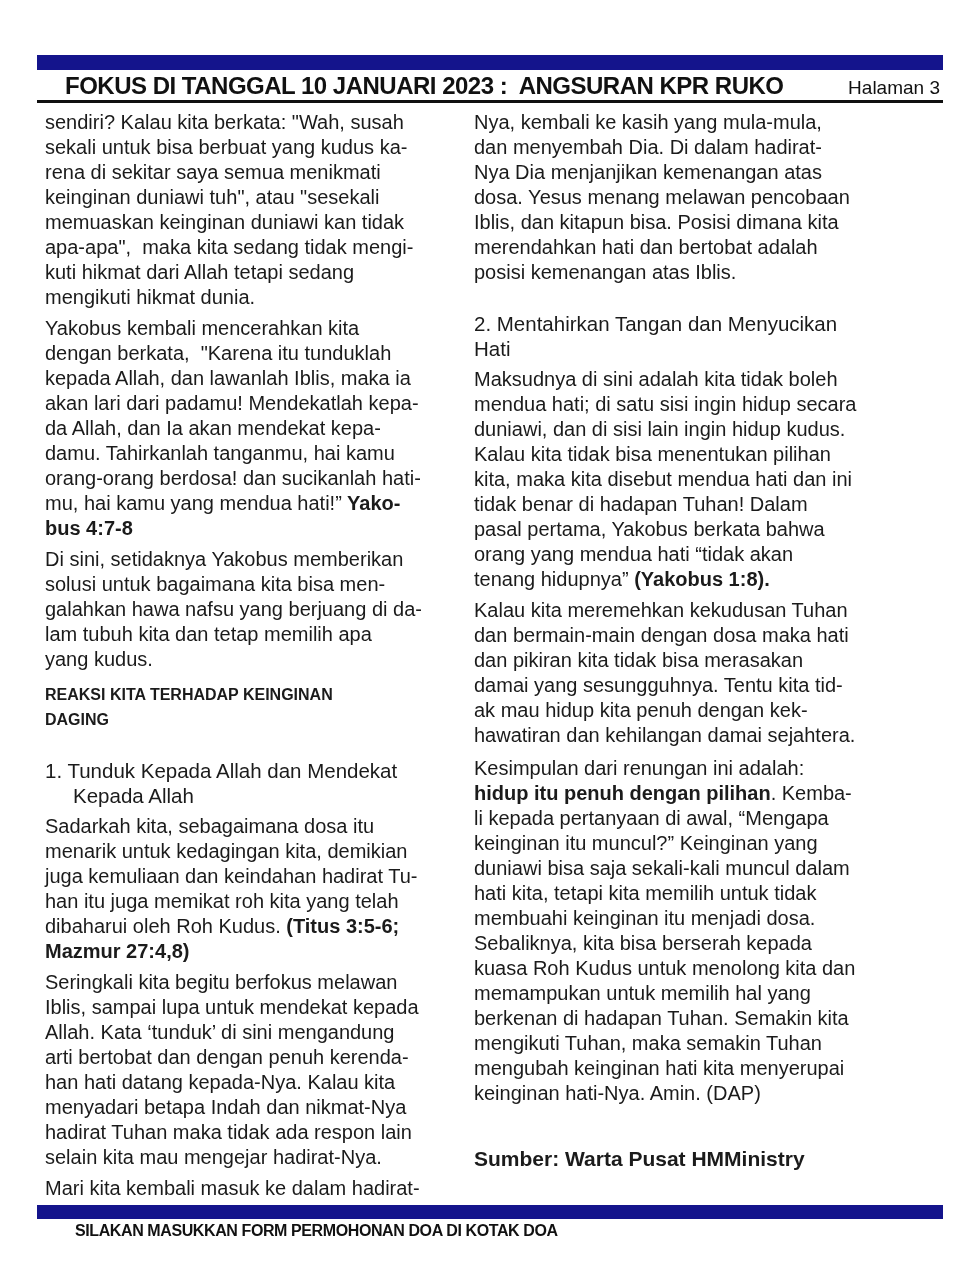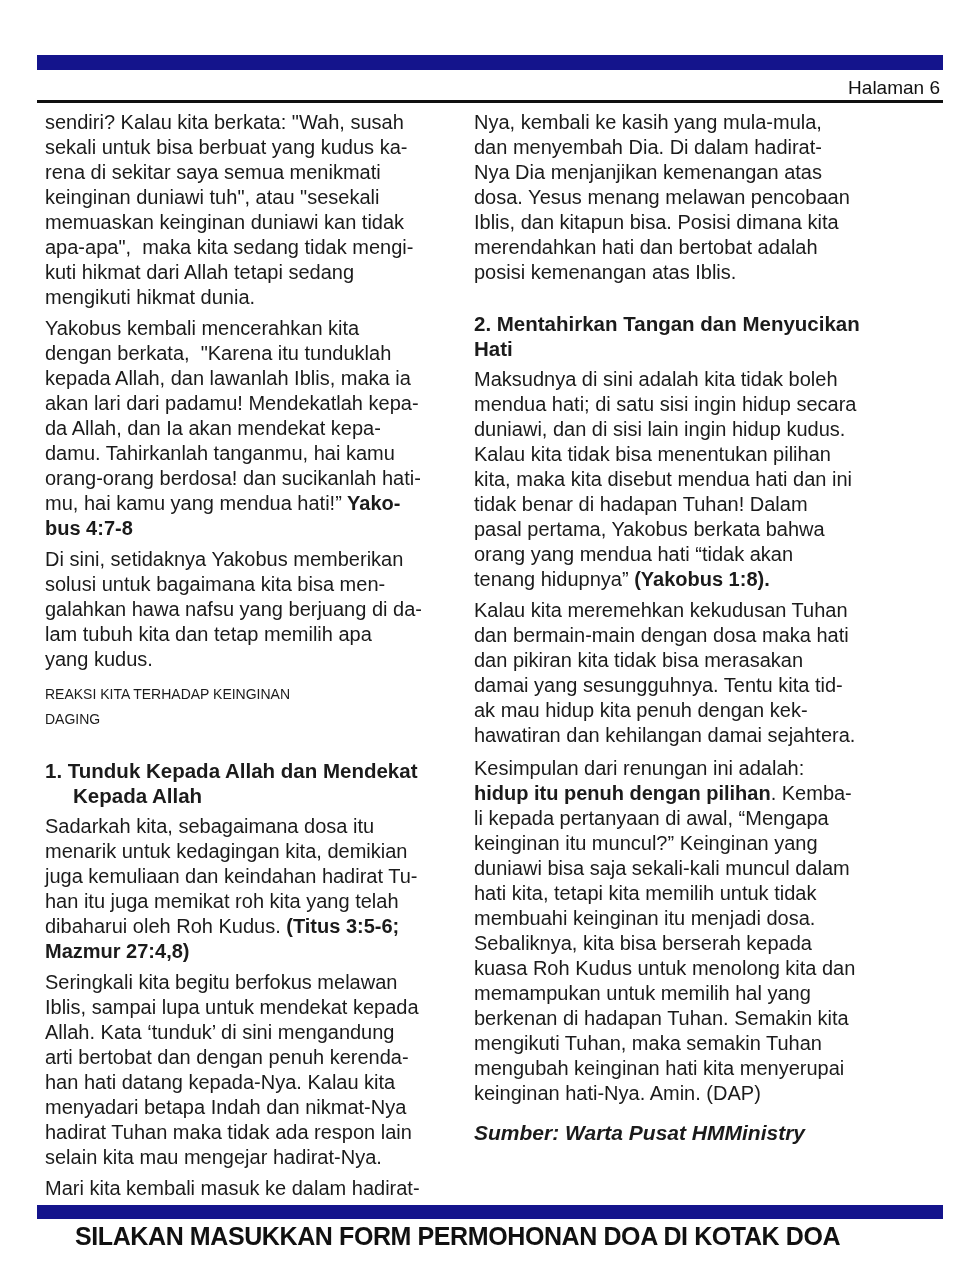--- a/index.html
+++ b/index.html
@@ -52,62 +52,62 @@
     font-size: 20px;
     line-height: 25px;
     white-space: pre-wrap;
   }
   .column.left { left: 45px; }
   .column.right { left: 474px; }
 
   .column .p { margin: 0 0 6px 0; }
   .column .h-caps {
     margin: 10px 0 6px 0;
-    font-weight: normal;
-    font-size: 14px;
+    font-weight: bold;
+    font-size: 16px;
   }
   .column .h-num {
     margin: 26px 0 6px 0;
-    font-weight: bold;
+    font-weight: normal;
     font-size: 20.5px;
   }
   .column .h-num.hang {
     padding-left: 28px;
     text-indent: -28px;
   }
   .column .gap-top { margin-top: 8px; }
   .column .source {
-    margin-top: 14px;
+    margin-top: 40px;
     font-weight: bold;
-    font-style: italic;
     font-size: 21px;
   }
 
   .seg-i { }
   .seg-b { font-weight: bold; }
 
   .footer-notice {
     position: absolute;
     top: 1222px; left: 75px;
-    font-size: 25px;
+    font-size: 16px;
     font-weight: bold;
     letter-spacing: -0.4px;
     color: #111;
     white-space: nowrap;
   }
 </style>
 </head>
 <body>
 
 <div class="page">
 
   <div class="bar top"></div>
 
+  <div class="header-title">FOKUS DI TANGGAL 10 JANUARI 2023 :&nbsp; ANGSURAN KPR RUKO</div>
 
-  <div class="page-number">Halaman 6</div>
+  <div class="page-number">Halaman 3</div>
 
   <div class="header-rule"></div>
 
   <div class="column left"><div class="p"><span>sendiri? Kalau kita berkata: "</span><span class="seg-i">Wah, susah<br>sekali untuk bisa berbuat yang kudus ka-<br>rena di sekitar saya semua menikmati<br>keinginan duniawi tuh</span><span>", atau "</span><span class="seg-i">sesekali<br>memuaskan keinginan duniawi kan tidak<br>apa-apa</span><span>",&nbsp; maka kita sedang tidak mengi-<br>kuti hikmat dari Allah tetapi sedang<br>mengikuti hikmat dunia.</span></div><div class="p"><span>Yakobus kembali mencerahkan kita<br>dengan berkata,&nbsp; "</span><span class="seg-i">Karena itu tunduklah<br>kepada Allah, dan lawanlah Iblis, maka ia<br>akan lari dari padamu! Mendekatlah kepa-<br>da Allah, dan Ia akan mendekat kepa-<br>damu. Tahirkanlah tanganmu, hai kamu<br>orang-orang berdosa! dan sucikanlah hati-<br>mu, hai kamu yang mendua hati!”</span><span class="seg-b"> Yako-<br>bus 4:7-8</span></div><div class="p"><span>Di sini, setidaknya Yakobus memberikan<br>solusi untuk bagaimana kita bisa men-<br>galahkan hawa nafsu yang berjuang di da-<br>lam tubuh kita dan tetap memilih apa<br>yang kudus.</span></div><div class="h-caps"><span>REAKSI KITA TERHADAP KEINGINAN<br>DAGING</span></div><div class="h-num hang"><span>1. Tunduk Kepada Allah dan Mendekat<br>Kepada Allah</span></div><div class="p"><span>Sadarkah kita, sebagaimana dosa itu<br>menarik untuk kedagingan kita, demikian<br>juga kemuliaan dan keindahan hadirat Tu-<br>han itu juga memikat roh kita yang telah<br>dibaharui oleh Roh Kudus. </span><span class="seg-b">(Titus 3:5-6;<br>Mazmur 27:4,8)</span></div><div class="p"><span>Seringkali kita begitu berfokus melawan<br>Iblis, sampai lupa untuk mendekat kepada<br>Allah. Kata ‘tunduk’ di sini mengandung<br>arti bertobat dan dengan penuh kerenda-<br>han hati datang kepada-Nya. Kalau kita<br>menyadari betapa Indah dan nikmat-Nya<br>hadirat Tuhan maka tidak ada respon lain<br>selain kita mau mengejar hadirat-Nya.</span></div><div class="p"><span>Mari kita kembali masuk ke dalam hadirat-</span></div></div>
 
   <div class="column right"><div class="p"><span>Nya, kembali ke kasih yang mula-mula,<br>dan menyembah Dia. Di dalam hadirat-<br>Nya Dia menjanjikan kemenangan atas<br>dosa. Yesus menang melawan pencobaan<br>Iblis, dan kitapun bisa. Posisi dimana kita<br>merendahkan hati dan bertobat adalah<br>posisi kemenangan atas Iblis.</span></div><div class="h-num"><span>2. Mentahirkan Tangan dan Menyucikan<br>Hati</span></div><div class="p"><span>Maksudnya di sini adalah kita tidak boleh<br>mendua hati; di satu sisi ingin hidup secara<br>duniawi, dan di sisi lain ingin hidup kudus.<br>Kalau kita tidak bisa menentukan pilihan<br>kita, maka kita disebut mendua hati dan ini<br>tidak benar di hadapan Tuhan! Dalam<br>pasal pertama, Yakobus berkata bahwa<br>orang yang mendua hati </span><span class="seg-i">“tidak akan<br>tenang hidupnya”</span><span> </span><span class="seg-b">(Yakobus 1:8).</span></div><div class="p"><span>Kalau kita meremehkan kekudusan Tuhan<br>dan bermain-main dengan dosa maka hati<br>dan pikiran kita tidak bisa merasakan<br>damai yang sesungguhnya. Tentu kita tid-<br>ak mau hidup kita penuh dengan kek-<br>hawatiran dan kehilangan damai sejahtera.</span></div><div class="p gap-top"><span>Kesimpulan dari renungan ini adalah:<br></span><span class="seg-b">hidup itu penuh dengan pilihan</span><span>. Kemba-<br>li kepada pertanyaan di awal, “Mengapa<br>keinginan itu muncul?” Keinginan yang<br>duniawi bisa saja sekali-kali muncul dalam<br>hati kita, tetapi kita memilih untuk tidak<br>membuahi keinginan itu menjadi dosa.<br>Sebaliknya, kita bisa berserah kepada<br>kuasa Roh Kudus untuk menolong kita dan<br>memampukan untuk memilih hal yang<br>berkenan di hadapan Tuhan. Semakin kita<br>mengikuti Tuhan, maka semakin Tuhan<br>mengubah keinginan hati kita menyerupai<br>keinginan hati-Nya. Amin. (DAP)</span></div><div class="source"><span>Sumber: Warta Pusat HMMinistry</span></div></div>
 
   <div class="bar bottom"></div>
 
   <div class="footer-notice">SILAKAN MASUKKAN FORM PERMOHONAN DOA DI KOTAK DOA</div>

